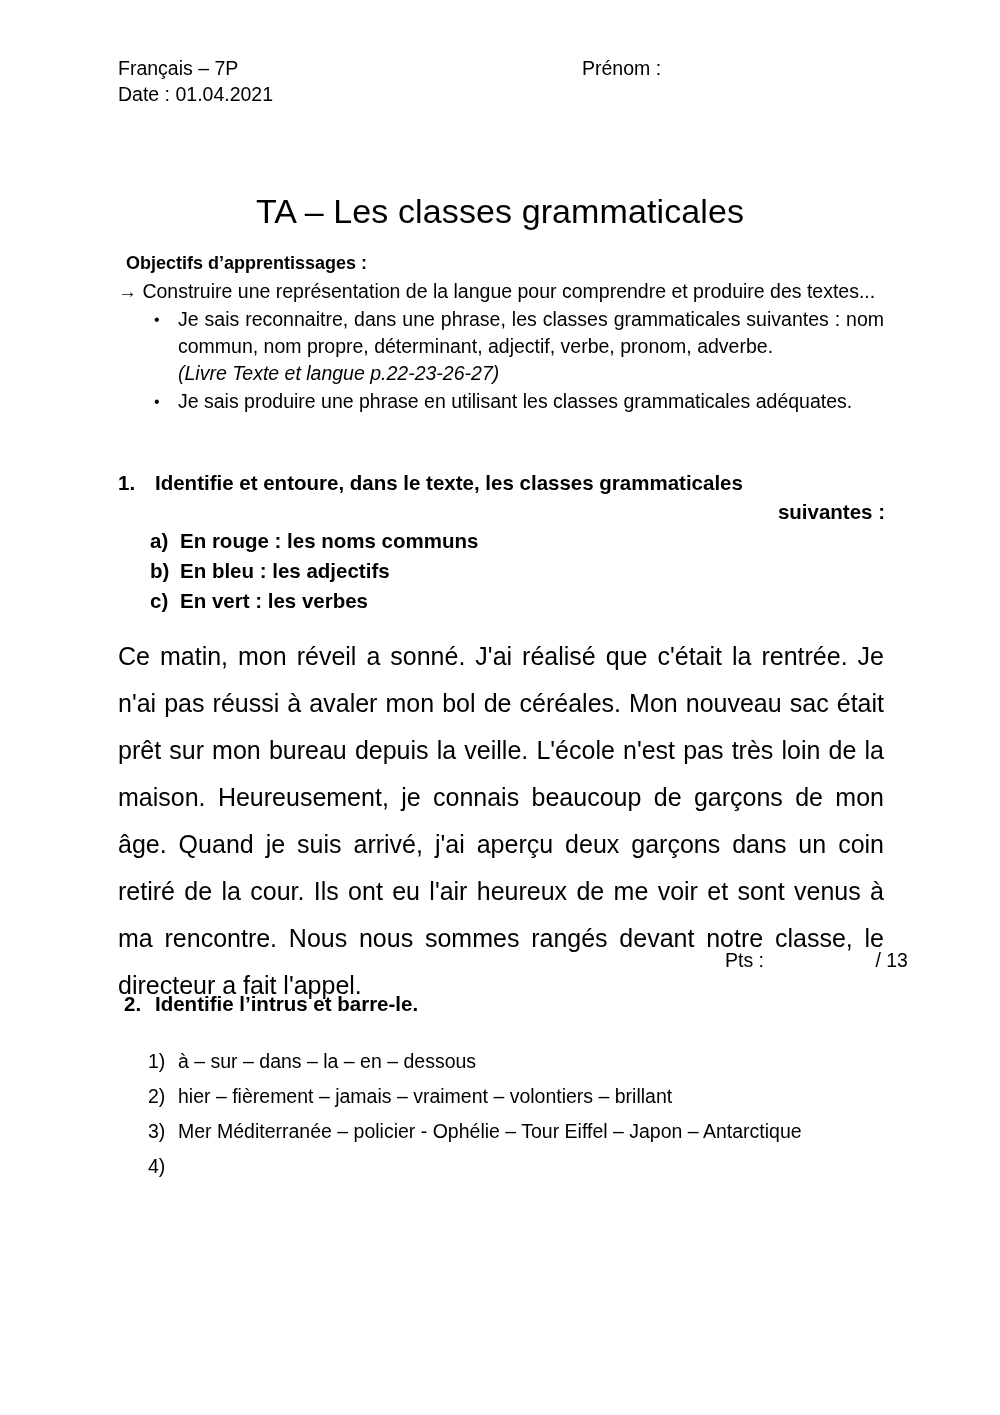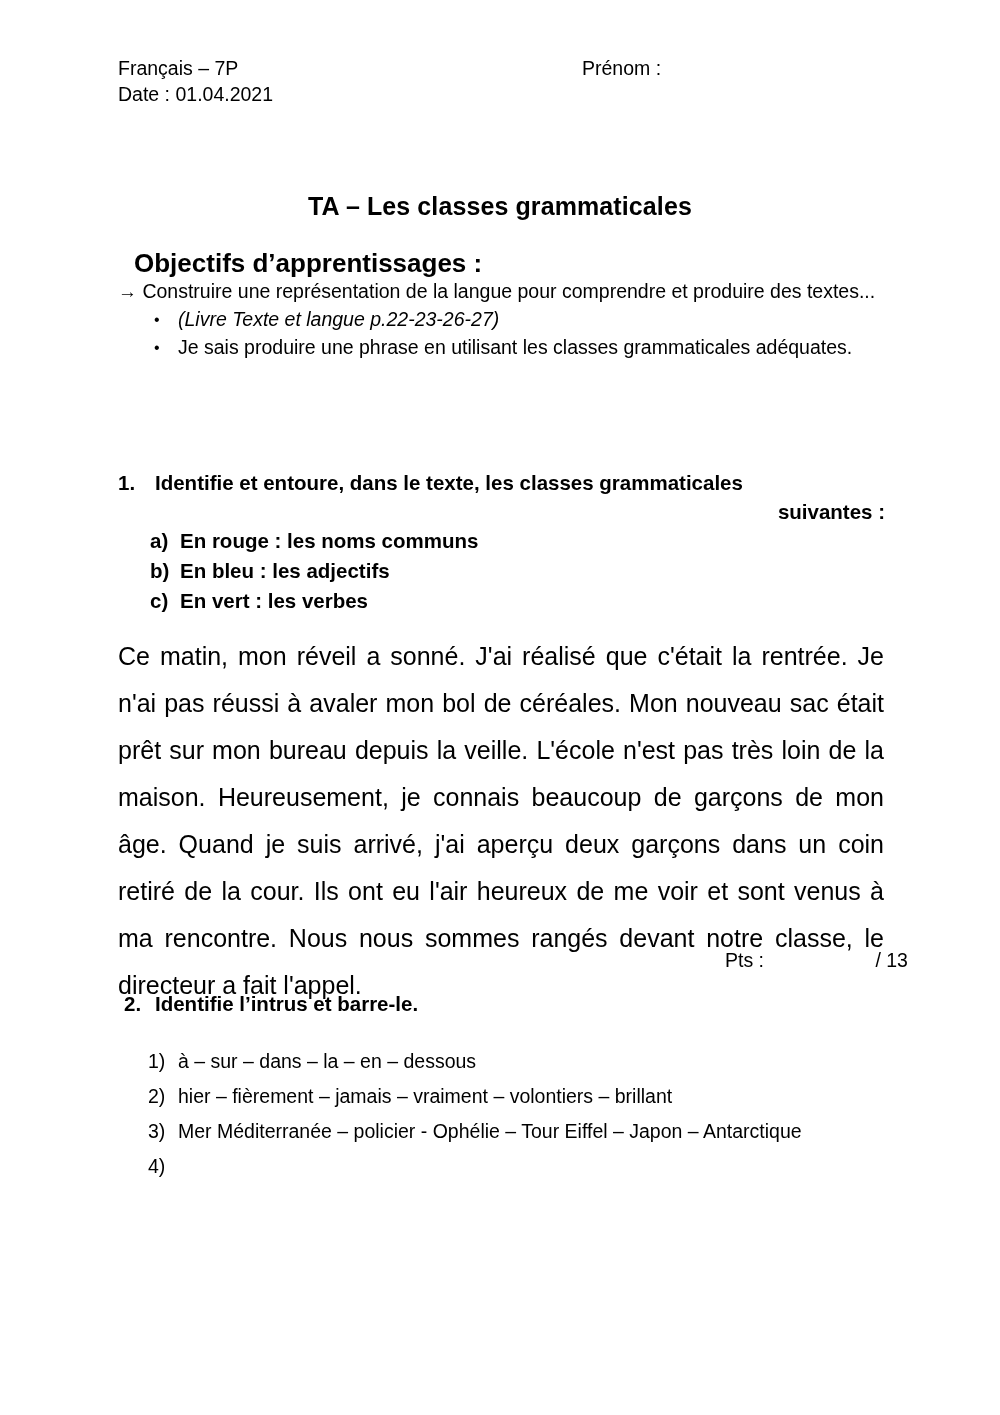--- a/index.html
+++ b/index.html
@@ -44,36 +44,36 @@
     top: 0;
   }
 
   
   .doc-title {
     position: absolute;
     left: 0;
     top: 192px;
     width: 1000px;
     text-align: center;
-    font-size: 25px;
-    font-weight: bold;
+    font-size: 34px;
+    font-weight: normal;
     letter-spacing: 0.1px;
   }
 
   
   .objectives {
     position: absolute;
     left: 118px;
     top: 250px;
     width: 766px;
   }
   .obj-heading {
-    font-size: 26px;
+    font-size: 18px;
     font-weight: bold;
-    margin: 0 0 2px 16px;
+    margin: 0 0 2px 8px;
     line-height: 26px;
   }
   .obj-intro {
     font-size: 19.5px;
     line-height: 27px;
     text-align: justify;
     margin: 0;
   }
   .obj-intro .arrow {
     font-size: 19px;
@@ -228,20 +228,21 @@
   </div>
 
   <div class="doc-title">TA – Les classes grammaticales</div>
 
   <div class="objectives">
     <div class="obj-heading">Objectifs d’apprentissages :</div>
     <p class="obj-intro"><span class="arrow">→</span> <span>Construire une représentation de la langue pour comprendre et produire des textes...</span></p>
     <ul class="obj-list">
       <li class="obj-item">
         <span class="dot">•</span>
+        <span>Je sais reconnaitre, dans une phrase, les classes grammaticales suivantes : nom commun, nom propre, déterminant, adjectif, verbe, pronom, adverbe.</span>
         <span class="src">(Livre Texte et langue p.22-23-26-27)</span>
       </li>
       <li class="obj-item">
         <span class="dot">•</span>
         <span>Je sais produire une phrase en utilisant les classes grammaticales adéquates.</span>
       </li>
     </ul>
   </div>
 
   <div class="ex1">

